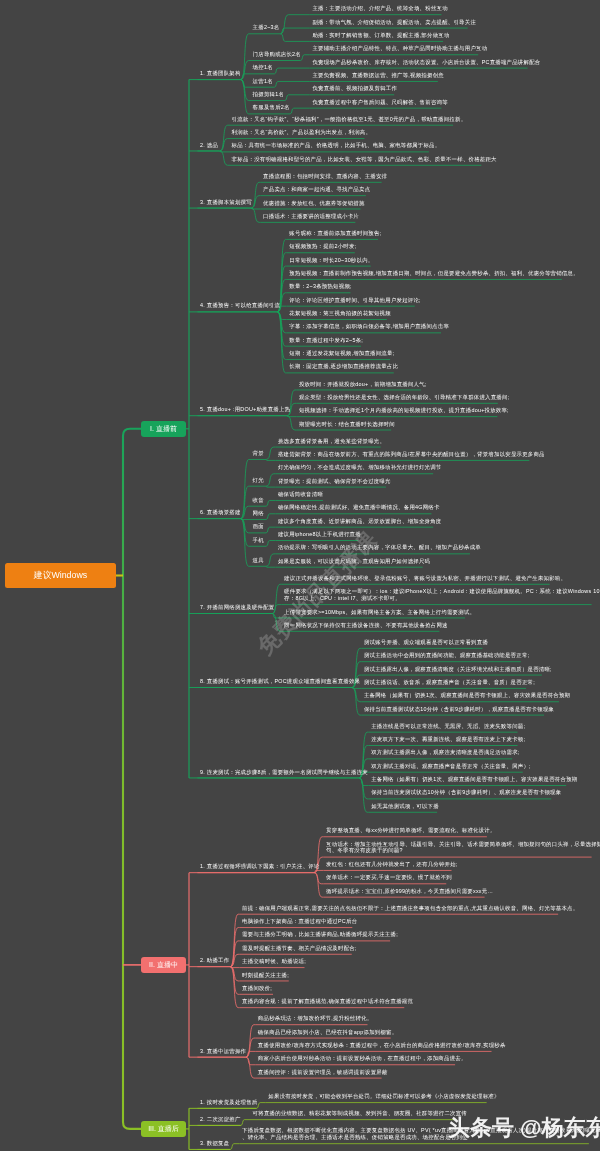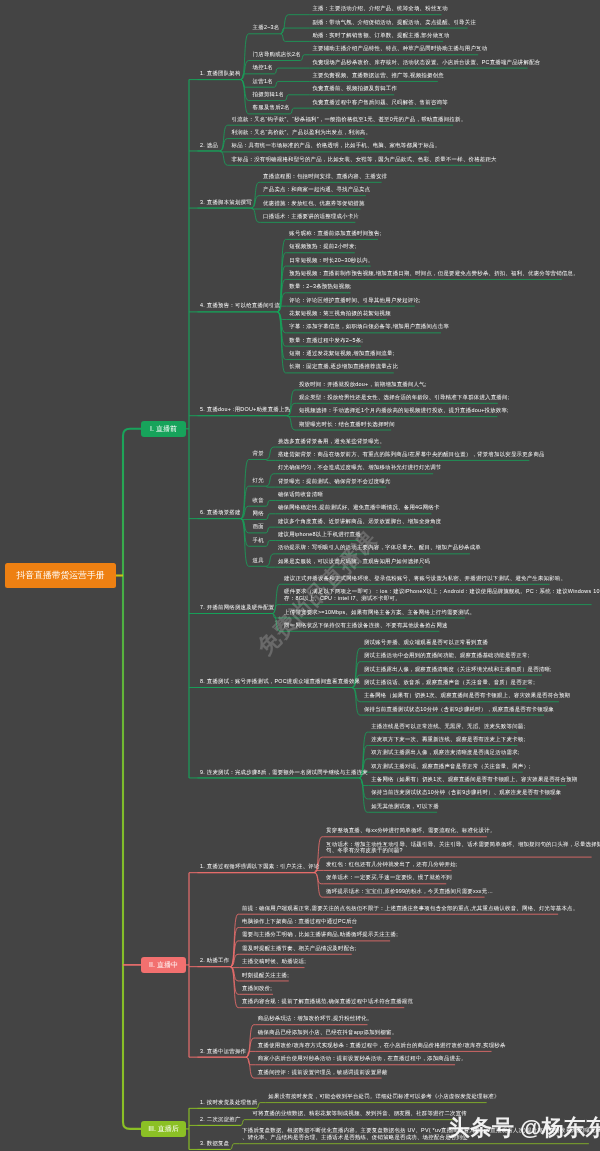--- a/index.html
+++ b/index.html
@@ -251,21 +251,21 @@
 <path d="M265.76 1102.6 L486.61 1102.6" fill="none" stroke="#8BC025" stroke-width="0.8"></path>
 <path d="M197.4 1125.4 L240.81 1125.4" fill="none" stroke="#8BC025" stroke-width="0.8"></path>
 <path d="M240.81 1125.4 C243.38 1125.4 241.81 1119.65 244.38 1119.65 L250.01 1119.65" fill="none" stroke="#8BC025" stroke-width="0.8"></path>
 <path d="M250.01 1119.65 L455.11 1119.65" fill="none" stroke="#8BC025" stroke-width="0.8"></path>
 <path d="M197.4 1149.45 L230.31 1149.45" fill="none" stroke="#8BC025" stroke-width="0.8"></path>
 <path d="M230.31 1149.45 C232.88 1149.45 231.31 1143.7 233.88 1143.7 L239.51 1143.7" fill="none" stroke="#8BC025" stroke-width="0.8"></path>
 <path d="M239.51 1143.7 L588.89 1143.7" fill="none" stroke="#8BC025" stroke-width="0.8"></path>
 </svg>
 <div id="texts">
 <div class="rootbox" style="left:5.0px;top:563.0px;width:111.0px;height:25.0px;background:#EE8012;">
-        <span>抖音直播带货运营手册</span>
+        <span>建议Windows</span>
       </div>
 <div class="brbox" style="left:141.0px;top:421.03px;width:45.0px;height:15.5px;background:#17A35B;">
         <span>I. 直播前</span>
       </div>
 <div class="brbox" style="left:141.0px;top:957.18px;width:45.0px;height:15.5px;background:#F2706F;">
         <span>II. 直播中</span>
       </div>
 <div class="brbox" style="left:141.0px;top:1121.15px;width:45.0px;height:15.5px;background:#8BC025;">
         <span>III. 直播后</span>
       </div>

